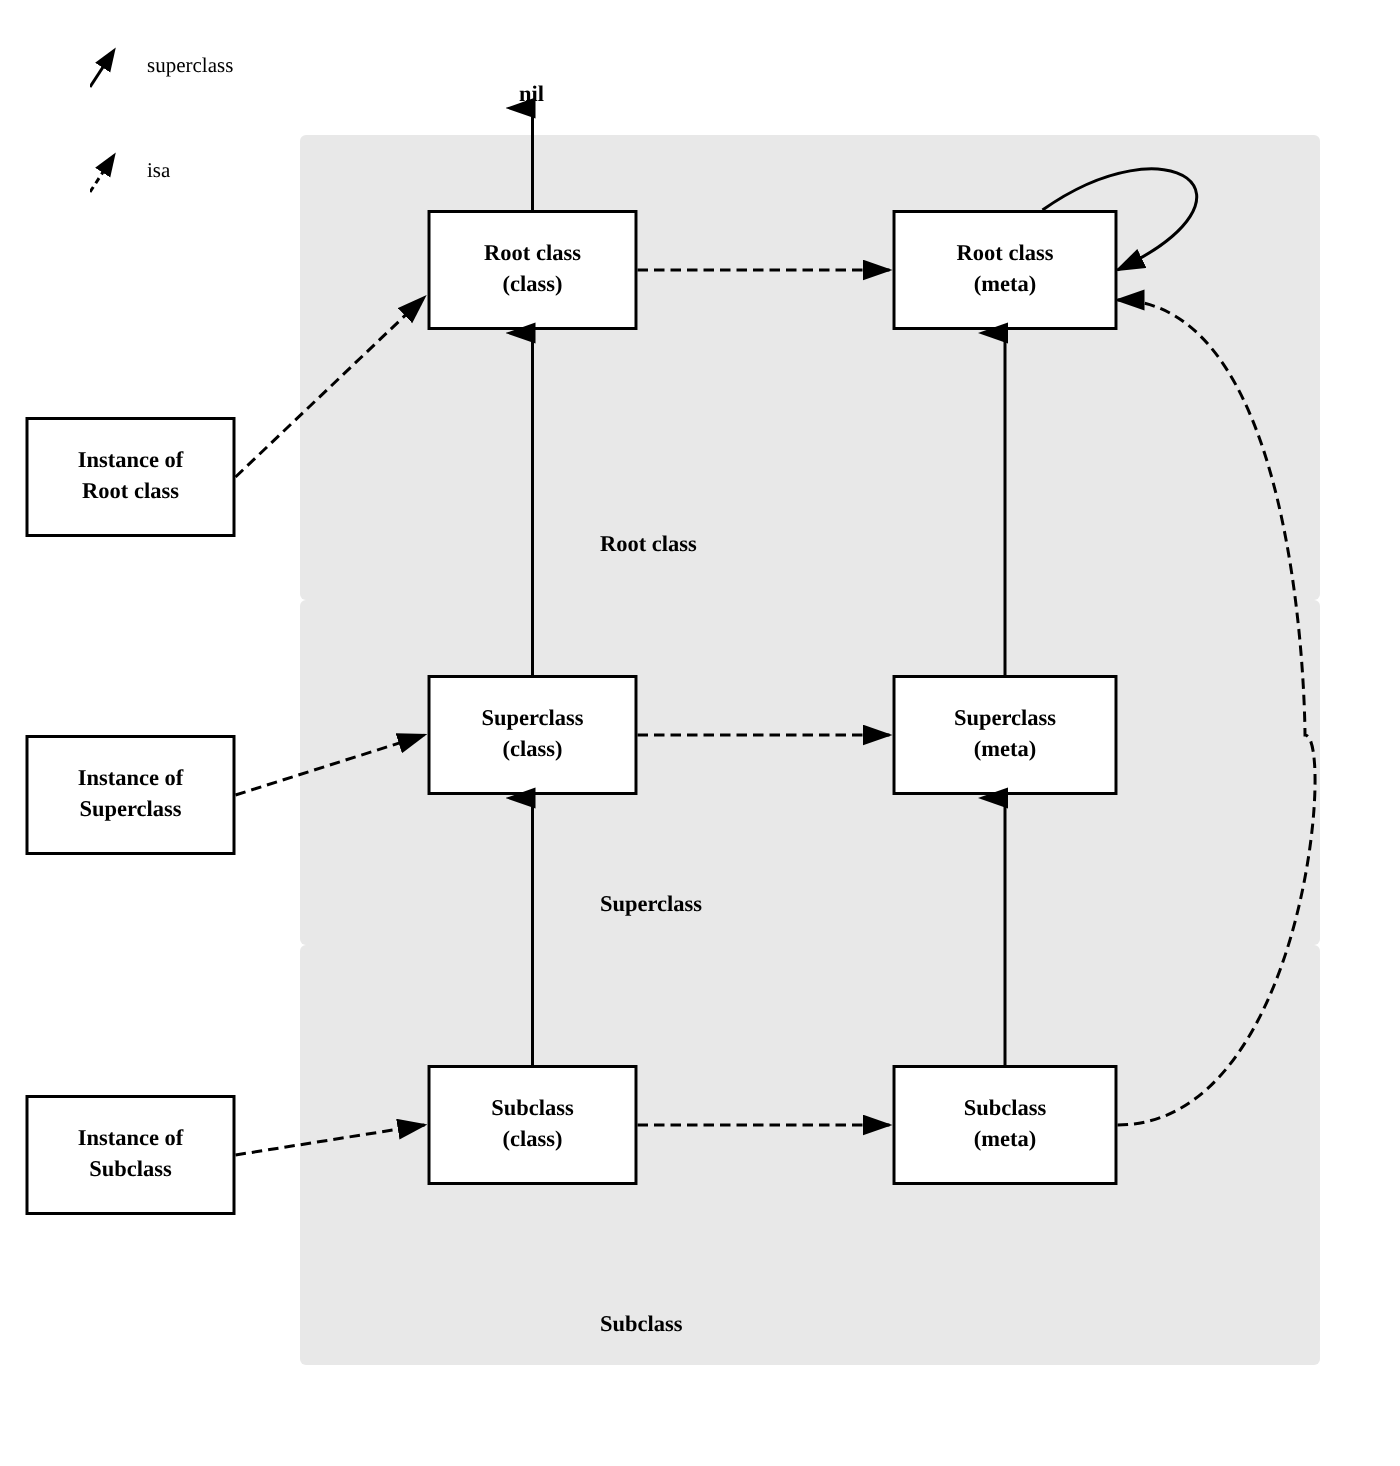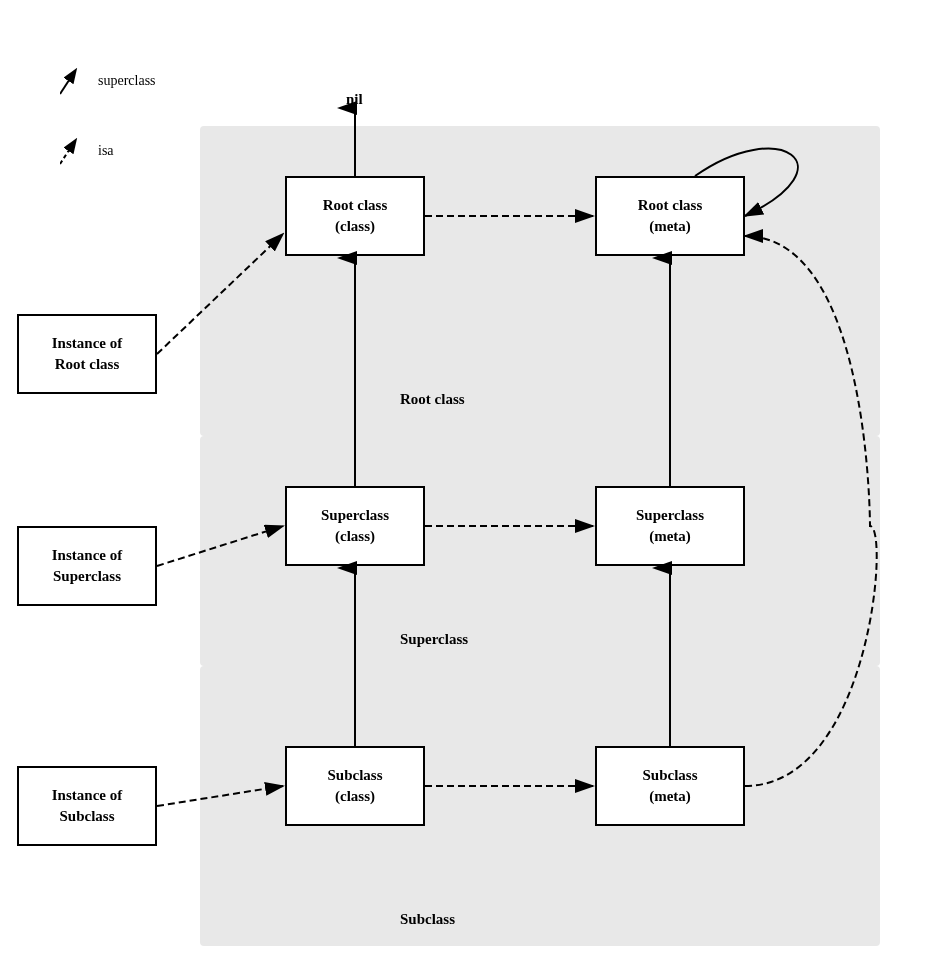--- a/index.html
+++ b/index.html
@@ -8,21 +8,20 @@
       font-family: 'Times New Roman', Times, serif;
       width: 933px;
       height: 977px;
       position: relative;
       overflow: hidden;
     }
     .diagram-container {
       position: relative;
       width: 933px;
       height: 879px;
-      margin-top: 36px;
     }
     .box {
       position: absolute;
       background: #fff;
       border: 2px solid #000;
       display: flex;
       flex-direction: column;
       align-items: center;
       justify-content: center;
       text-align: center;

